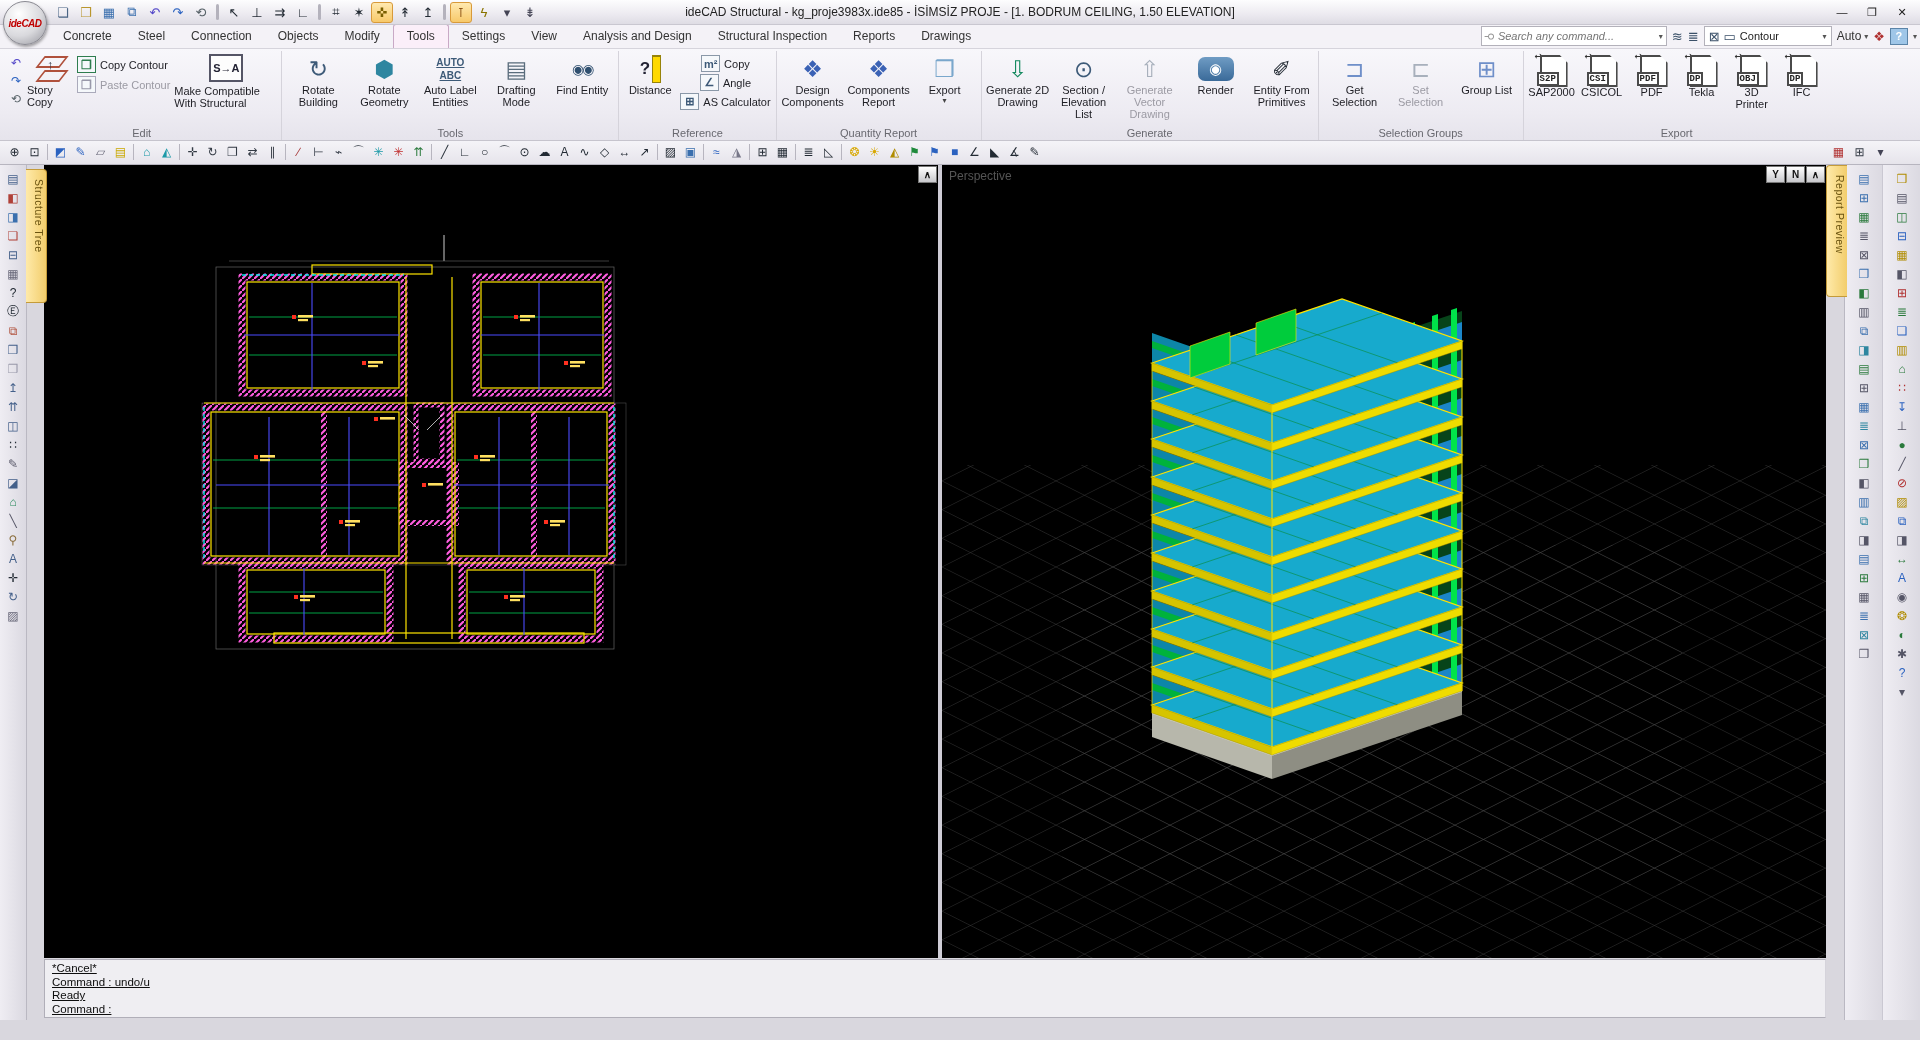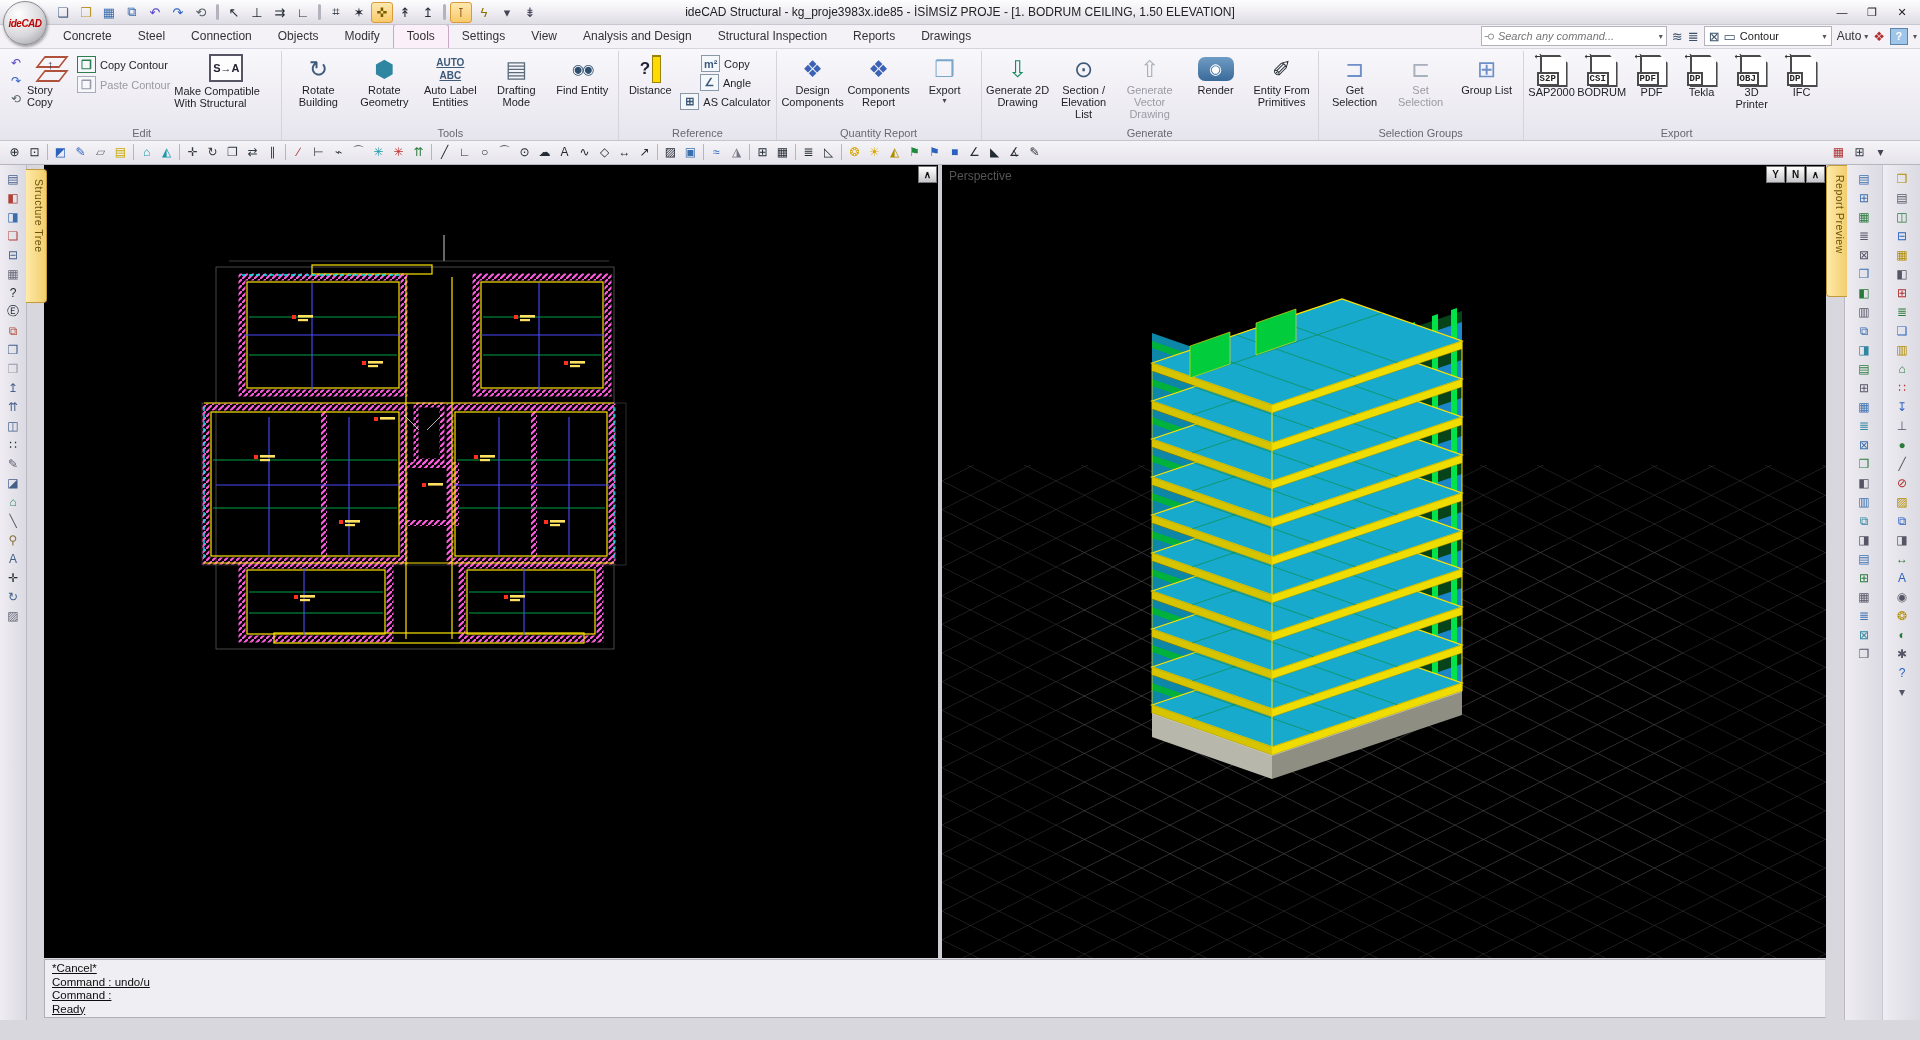--- a/index.html
+++ b/index.html
@@ -376,21 +376,21 @@
             </span>
             <span class="rlb">SAP2000</span>
           </div>
 
           <div class="rbtn exp">
             <span class="tagwrap">
               <span class="tp-arr">↩</span>
               <span class="tp-body"></span>
               <span class="tp-tag">CSI</span>
             </span>
-            <span class="rlb">BODRUM</span>
+            <span class="rlb">CSICOL</span>
           </div>
 
           <div class="rbtn exp">
             <span class="tagwrap">
               <span class="tp-arr">↩</span>
               <span class="tp-body"></span>
               <span class="tp-tag">PDF</span>
             </span>
             <span class="rlb">PDF</span>
           </div>
@@ -805,18 +805,18 @@
       <span class="dki" style="color: rgb(42, 122, 60);">◐</span>
       <span class="dki" style="color: rgb(85, 85, 102);">✱</span>
       <span class="dki" style="color: rgb(43, 98, 192);">?</span>
       <span class="dki" style="color: rgb(85, 85, 102);">▾</span>
     </div>
 
   <div id="cmdarea">
 
   <div class="cmdline">*Cancel*</div>
       <div class="cmdline">Command : undo/u</div>
+      <div class="cmdline">Ready</div>
       <div class="cmdline">Command :</div>
-      <div class="cmdline">Ready</div>
     </div>
 
 
 </div>
 
 </body></html>

